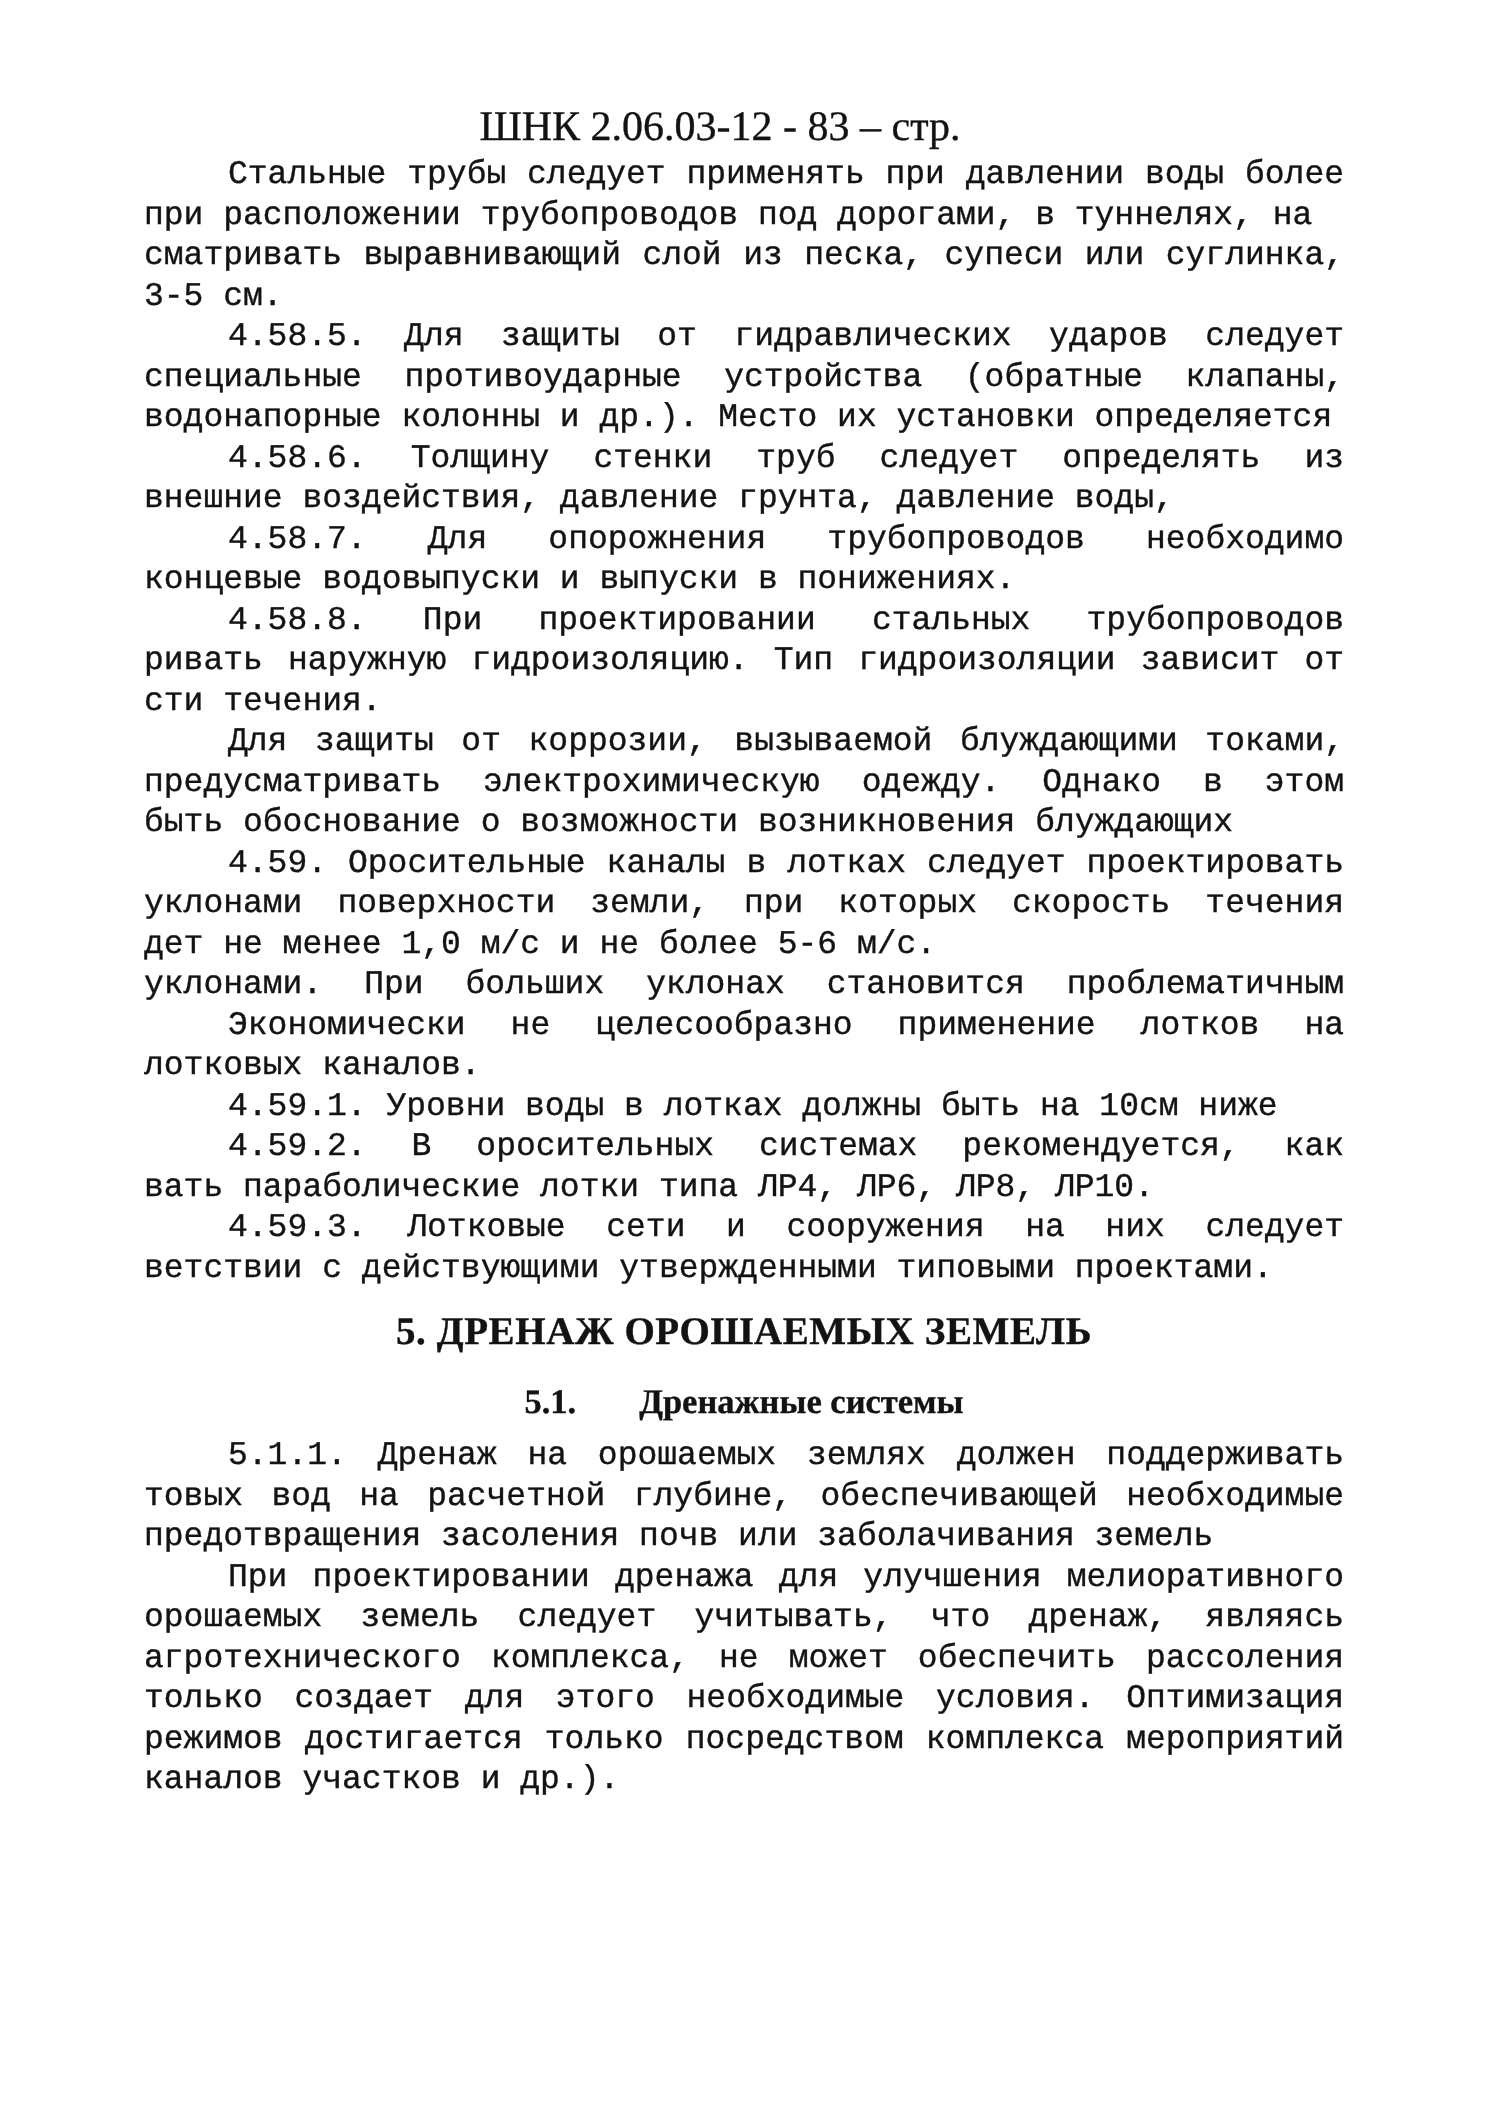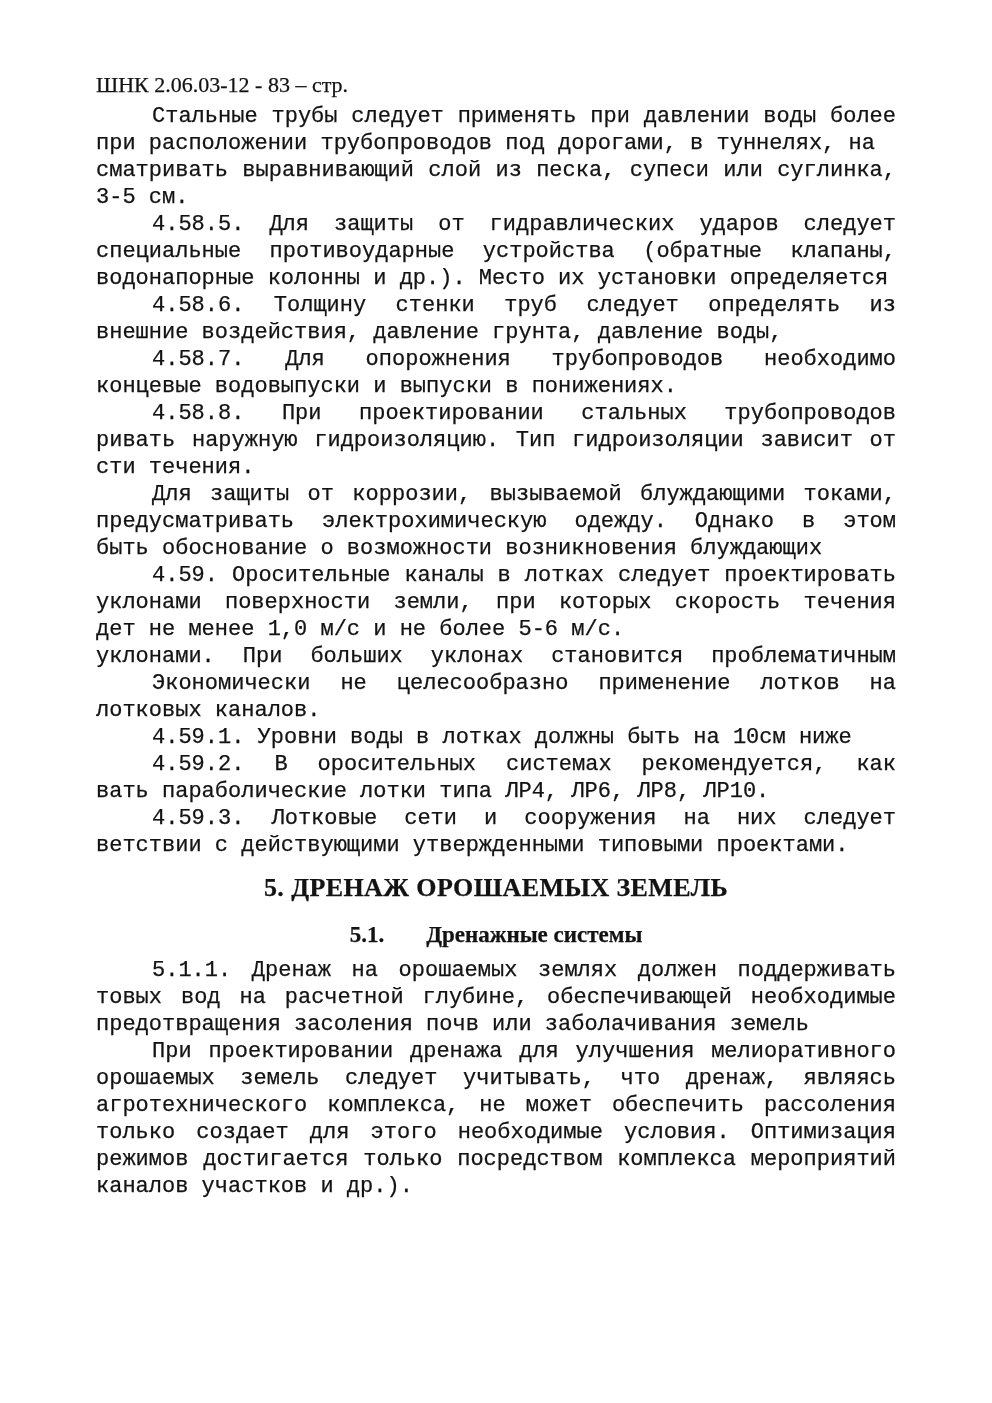--- a/index.html
+++ b/index.html
@@ -9,24 +9,24 @@
     height: 1403px;
     background: #ffffff;
     color: #131313;
     font-family: "Liberation Serif", "DejaVu Serif", serif;
     -webkit-text-stroke: 0.25px currentColor;
     overflow: hidden;
   }
   .running-header {
     position: absolute;
     top: 71px;
-    left: 96px;
+    left: 80px;
     width: 800px;
-    text-align: left;
-    font-size: 22px;
+    text-align: center;
+    font-size: 28px;
     line-height: 27px;
     white-space: nowrap;
   }
   .doc-body {
     position: absolute;
     top: 103px;
     left: 96px;
     width: 800px;
     font-size: 22px;
   }

